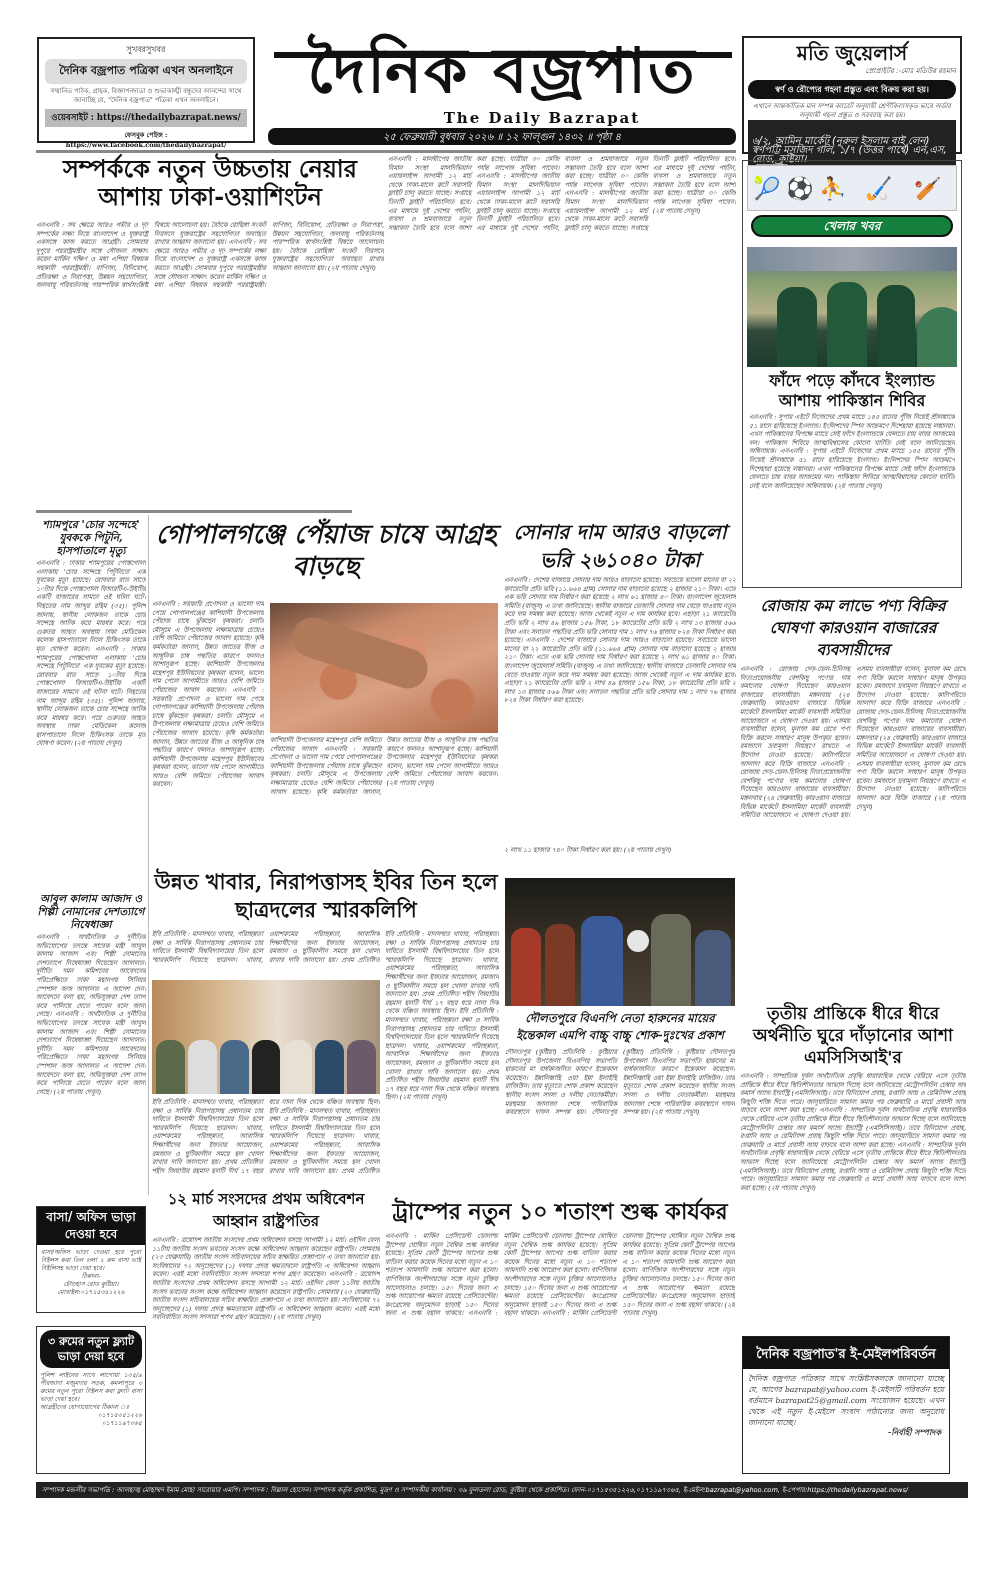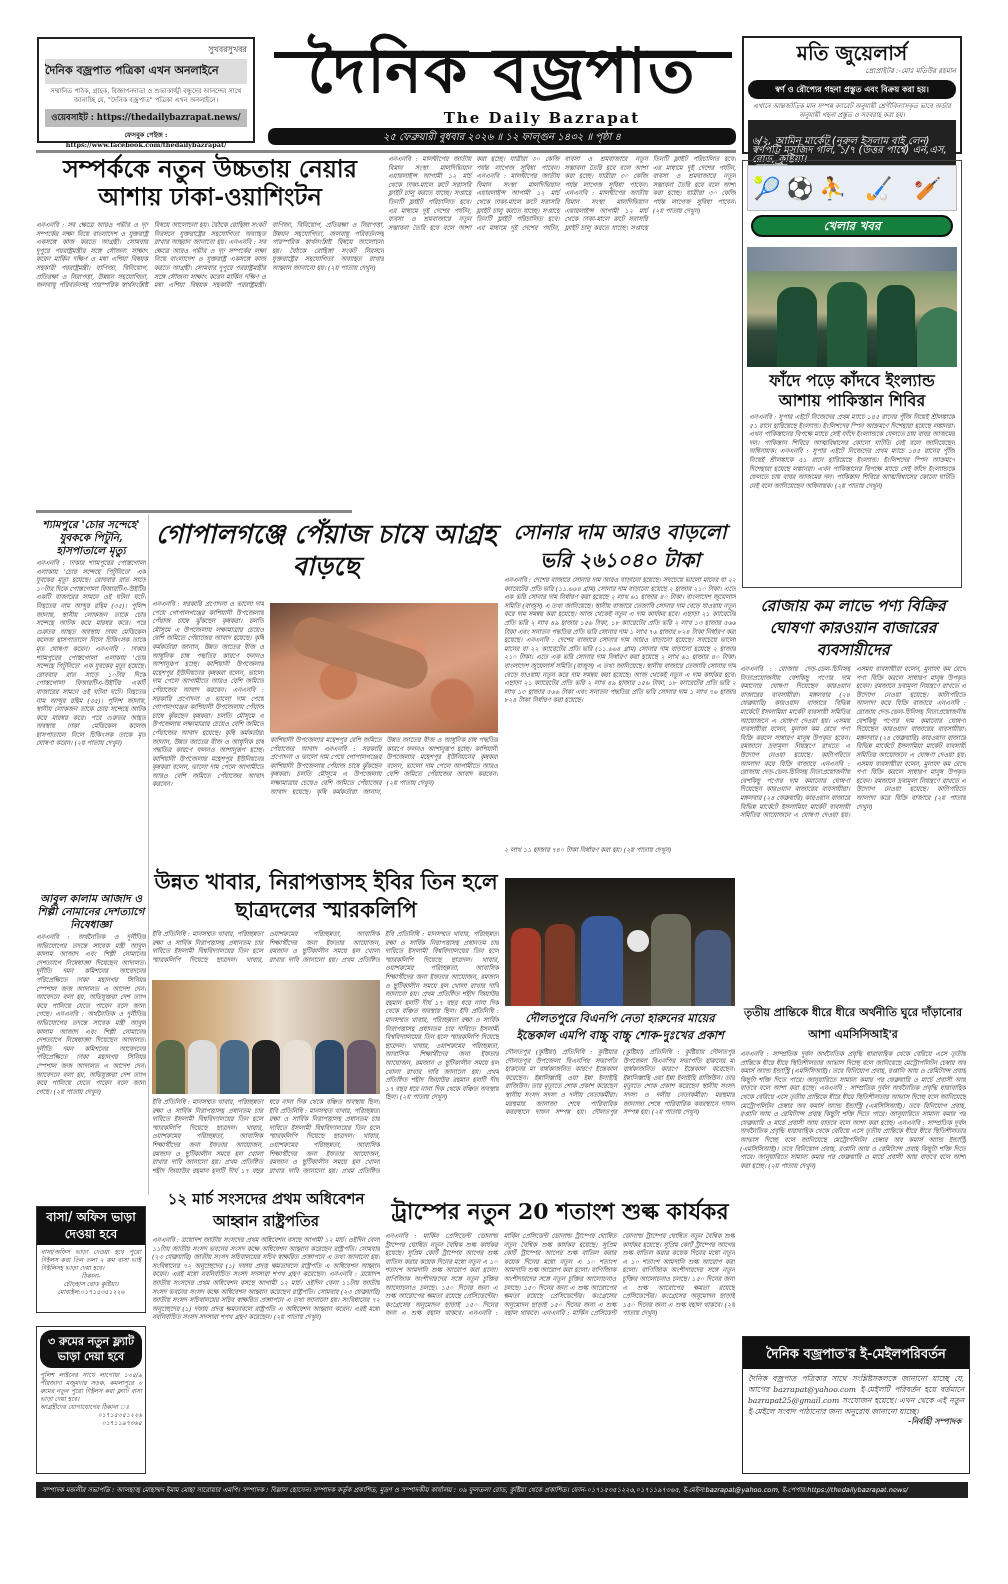--- a/index.html
+++ b/index.html
@@ -6,22 +6,22 @@
   html, body { width: 1008px; height: 1584px; background: #fff; overflow: hidden; }
   body { font-family: "DejaVu Sans", sans-serif; color: #111; position: relative; }
   .abs { position: absolute; }
   .hl { font-family: "DejaVu Serif", serif; font-weight: bold; color: #111; text-align: center; line-height: 1.15; }
   .body-text { font-family: "DejaVu Serif", serif; font-size: 6.4px; line-height: 8.6px; color: #333; text-align: justify; font-style: italic; }
   .rule-h { position: absolute; height: 3px; background: #888; }
   .rule-v { position: absolute; width: 1px; background: #bbb; }
 
   
   #announce { left: 37px; top: 37px; width: 218px; height: 106px; border: 2px solid #222; padding: 4px 6px; }
-  #announce .row1 { display: flex; justify-content: flex-end; font-size: 8px; color: #333; }
-  #announce .title { background: #ddd; font-size: 11px; font-weight: bold; text-align: left; padding: 3px 0; margin: 3px 0; }
+  #announce .row1 { display: flex; justify-content: center; font-size: 8px; color: #333; }
+  #announce .title { background: #ddd; font-size: 11px; font-weight: bold; text-align: center; padding: 3px 0; margin: 3px 0; border-radius: 6px; }
   #announce .desc { font-size: 6.5px; text-align: center; color: #444; line-height: 9px; }
   #announce .web { background: #bbb; font-size: 8.5px; font-weight: bold; text-align: center; padding: 2px 0; margin-top: 4px; font-family: "DejaVu Serif", serif; }
   #announce .fb { font-size: 6.5px; text-align: center; padding-top: 3px; font-family: "DejaVu Serif", serif; font-weight: bold; }
 
   #masthead { left: 268px; top: 32px; width: 468px; height: 112px; }
   #masthead .logo { font-family: "DejaVu Serif", serif; font-size: 62px; font-weight: bold; text-align: center; line-height: 78px; letter-spacing: 2px; position: relative; }
   #masthead .logo::before { content: ""; position: absolute; left: 6px; right: 4px; top: 20px; height: 6px; background: #111; }
   #masthead .eng { font-family: "DejaVu Serif", serif; font-size: 15px; font-weight: bold; text-align: center; letter-spacing: 2px; line-height: 16px; margin-left: 80px; }
   #masthead .dateline { background: #111; color: #fff; border-radius: 7px; font-size: 10px; text-align: center; height: 17px; line-height: 17px; margin-top: 2px; font-style: italic; }
 
@@ -209,21 +209,21 @@
   <div style="position:absolute; left:190px; bottom:0; width:36px; height:76px; background:#4a5a7a; border-radius:14px 14px 0 0;"></div>
 </div>
 <div class="abs hl" style="left:505px; top:1010px; width:230px; font-size:11.5px; line-height:17px; font-style:italic;">দৌলতপুরে বিএনপি নেতা হারুনের মায়ের ইন্তেকাল এমপি বাচ্চু বাচ্চু শোক-দুঃখের প্রকাশ</div>
 <div class="abs body-text" style="left:505px; top:1048px; width:230px; height:132px; overflow:hidden; column-count:2; column-gap:6px;">
   <span>দৌলতপুর (কুষ্টিয়া) প্রতিনিধি : কুষ্টিয়ার দৌলতপুর উপজেলা বিএনপির সভাপতি হারুনের মা বার্ধক্যজনিত কারণে ইন্তেকাল করেছেন। ইন্নালিল্লাহি ওয়া ইন্না ইলাইহি রাজিউন। তার মৃত্যুতে শোক প্রকাশ করেছেন স্থানীয় সংসদ সদস্য ও দলীয় নেতাকর্মীরা। মরহুমার জানাজা শেষে পারিবারিক কবরস্থানে দাফন সম্পন্ন হয়।</span>
   <span>দৌলতপুর (কুষ্টিয়া) প্রতিনিধি : কুষ্টিয়ার দৌলতপুর উপজেলা বিএনপির সভাপতি হারুনের মা বার্ধক্যজনিত কারণে ইন্তেকাল করেছেন। ইন্নালিল্লাহি ওয়া ইন্না ইলাইহি রাজিউন। তার মৃত্যুতে শোক প্রকাশ করেছেন স্থানীয় সংসদ সদস্য ও দলীয় নেতাকর্মীরা। মরহুমার জানাজা শেষে পারিবারিক কবরস্থানে দাফন সম্পন্ন হয়।</span>
   <span>(২য় পাতায় দেখুন)</span>
 </div>
 
 <div class="abs" style="left:740px; top:1002px; width:226px;">
-  <div class="hl" style="font-size:11px; line-height:22px;">তৃতীয় প্রান্তিকে ধীরে ধীরে অর্থনীতি ঘুরে দাঁড়ানোর আশা এমসিসিআই'র</div>
+  <div class="hl" style="font-size:17px; line-height:22px;">তৃতীয় প্রান্তিকে ধীরে ধীরে অর্থনীতি ঘুরে দাঁড়ানোর আশা এমসিসিআই'র</div>
   <div class="body-text" style="height:262px; overflow:hidden; margin-top:4px;">
     <span>এনএনবি : সাম্প্রতিক দুর্বল অর্থনৈতিক প্রবৃদ্ধি ধারাবাহিক থেকে বেরিয়ে এসে তৃতীয় প্রান্তিকে ধীরে ধীরে স্থিতিশীলতার আভাস দিচ্ছে বলে জানিয়েছে মেট্রোপলিটন চেম্বার অব কমার্স অ্যান্ড ইন্ডাস্ট্রি (এমসিসিআই)। তবে বিনিয়োগ প্রবাহ, রপ্তানি আয় ও রেমিট্যান্স প্রবাহ কিছুটা শক্তি দিতে পারে। জানুয়ারিতে সামান্য কমার পর ফেব্রুয়ারি ও মার্চে প্রবাসী আয় বাড়বে বলে আশা করা হচ্ছে।</span>
     <span>এনএনবি : সাম্প্রতিক দুর্বল অর্থনৈতিক প্রবৃদ্ধি ধারাবাহিক থেকে বেরিয়ে এসে তৃতীয় প্রান্তিকে ধীরে ধীরে স্থিতিশীলতার আভাস দিচ্ছে বলে জানিয়েছে মেট্রোপলিটন চেম্বার অব কমার্স অ্যান্ড ইন্ডাস্ট্রি (এমসিসিআই)। তবে বিনিয়োগ প্রবাহ, রপ্তানি আয় ও রেমিট্যান্স প্রবাহ কিছুটা শক্তি দিতে পারে। জানুয়ারিতে সামান্য কমার পর ফেব্রুয়ারি ও মার্চে প্রবাসী আয় বাড়বে বলে আশা করা হচ্ছে।</span>
     <span>এনএনবি : সাম্প্রতিক দুর্বল অর্থনৈতিক প্রবৃদ্ধি ধারাবাহিক থেকে বেরিয়ে এসে তৃতীয় প্রান্তিকে ধীরে ধীরে স্থিতিশীলতার আভাস দিচ্ছে বলে জানিয়েছে মেট্রোপলিটন চেম্বার অব কমার্স অ্যান্ড ইন্ডাস্ট্রি (এমসিসিআই)। তবে বিনিয়োগ প্রবাহ, রপ্তানি আয় ও রেমিট্যান্স প্রবাহ কিছুটা শক্তি দিতে পারে। জানুয়ারিতে সামান্য কমার পর ফেব্রুয়ারি ও মার্চে প্রবাসী আয় বাড়বে বলে আশা করা হচ্ছে।</span>
     <span>(২য় পাতায় দেখুন)</span>
   </div>
 </div>
 
 <div class="abs" style="left:36px; top:1206px; width:110px; height:107px; border:1px solid #333;">
   <div class="boxed-title" style="font-size:12px; line-height:17px; padding:2px;">বাসা/ অফিস ভাড়া দেওয়া হবে</div>
@@ -244,28 +244,28 @@
 <div class="abs" style="left:152px; top:1188px; width:228px;">
   <div class="hl" style="font-size:15px; line-height:22px;">১২ মার্চ সংসদের প্রথম অধিবেশন আহ্বান রাষ্ট্রপতির</div>
   <div class="body-text" style="height:232px; overflow:hidden; margin-top:4px;">
     <span>এনএনবি : ত্রয়োদশ জাতীয় সংসদের প্রথম অধিবেশন বসছে আগামী ১২ মার্চ। ওইদিন বেলা ১১টায় জাতীয় সংসদ ভবনের সংসদ কক্ষে অধিবেশন আহ্বান করেছেন রাষ্ট্রপতি। সোমবার (২৩ ফেব্রুয়ারি) জাতীয় সংসদ সচিবালয়ের সচিব স্বাক্ষরিত প্রজ্ঞাপনে এ তথ্য জানানো হয়। সংবিধানের ৭২ অনুচ্ছেদের (১) দফায় প্রদত্ত ক্ষমতাবলে রাষ্ট্রপতি এ অধিবেশন আহ্বান করেন। এরই মধ্যে নবনির্বাচিত সংসদ সদস্যরা শপথ গ্রহণ করেছেন।</span>
     <span>এনএনবি : ত্রয়োদশ জাতীয় সংসদের প্রথম অধিবেশন বসছে আগামী ১২ মার্চ। ওইদিন বেলা ১১টায় জাতীয় সংসদ ভবনের সংসদ কক্ষে অধিবেশন আহ্বান করেছেন রাষ্ট্রপতি। সোমবার (২৩ ফেব্রুয়ারি) জাতীয় সংসদ সচিবালয়ের সচিব স্বাক্ষরিত প্রজ্ঞাপনে এ তথ্য জানানো হয়। সংবিধানের ৭২ অনুচ্ছেদের (১) দফায় প্রদত্ত ক্ষমতাবলে রাষ্ট্রপতি এ অধিবেশন আহ্বান করেন। এরই মধ্যে নবনির্বাচিত সংসদ সদস্যরা শপথ গ্রহণ করেছেন।</span>
     <span>(২য় পাতায় দেখুন)</span>
   </div>
 </div>
 
 <div class="abs" style="left:385px; top:1192px; width:350px;">
-  <div class="hl" style="font-size:22px; line-height:38px;">ট্রাম্পের নতুন 20 শতাংশ শুল্ক কার্যকর</div>
+  <div class="hl" style="font-size:22px; line-height:38px;">ট্রাম্পের নতুন ১০ শতাংশ শুল্ক কার্যকর</div>
   <div class="body-text" style="column-count:3; column-gap:6px; height:238px; overflow:hidden; margin-top:2px;">
     <span>এনএনবি : মার্কিন প্রেসিডেন্ট ডোনাল্ড ট্রাম্পের ঘোষিত নতুন বৈশ্বিক শুল্ক কার্যকর হয়েছে। সুপ্রিম কোর্ট ট্রাম্পের আগের শুল্ক বাতিল করার কয়েক দিনের মধ্যে নতুন এ ১০ শতাংশ আমদানি শুল্ক আরোপ করা হলো। বাণিজ্যিক অংশীদারদের সঙ্গে নতুন চুক্তির আলোচনাও চলছে। ১৫০ দিনের জন্য এ শুল্ক আরোপের ক্ষমতা রয়েছে প্রেসিডেন্টের। কংগ্রেসের অনুমোদন ছাড়াই ১৫০ দিনের জন্য এ শুল্ক বহাল থাকবে।</span>
     <span>এনএনবি : মার্কিন প্রেসিডেন্ট ডোনাল্ড ট্রাম্পের ঘোষিত নতুন বৈশ্বিক শুল্ক কার্যকর হয়েছে। সুপ্রিম কোর্ট ট্রাম্পের আগের শুল্ক বাতিল করার কয়েক দিনের মধ্যে নতুন এ ১০ শতাংশ আমদানি শুল্ক আরোপ করা হলো। বাণিজ্যিক অংশীদারদের সঙ্গে নতুন চুক্তির আলোচনাও চলছে। ১৫০ দিনের জন্য এ শুল্ক আরোপের ক্ষমতা রয়েছে প্রেসিডেন্টের। কংগ্রেসের অনুমোদন ছাড়াই ১৫০ দিনের জন্য এ শুল্ক বহাল থাকবে।</span>
     <span>এনএনবি : মার্কিন প্রেসিডেন্ট ডোনাল্ড ট্রাম্পের ঘোষিত নতুন বৈশ্বিক শুল্ক কার্যকর হয়েছে। সুপ্রিম কোর্ট ট্রাম্পের আগের শুল্ক বাতিল করার কয়েক দিনের মধ্যে নতুন এ ১০ শতাংশ আমদানি শুল্ক আরোপ করা হলো। বাণিজ্যিক অংশীদারদের সঙ্গে নতুন চুক্তির আলোচনাও চলছে। ১৫০ দিনের জন্য এ শুল্ক আরোপের ক্ষমতা রয়েছে প্রেসিডেন্টের। কংগ্রেসের অনুমোদন ছাড়াই ১৫০ দিনের জন্য এ শুল্ক বহাল থাকবে।</span>
     <span>(২য় পাতায় দেখুন)</span>
   </div>
 </div>
 
-<div class="abs" style="left:742px; top:1336px; width:228px; height:138px; border:1px solid #222;">
+<div class="abs" style="left:742px; top:1336px; width:208px; height:138px; border:1px solid #222;">
   <div class="boxed-title" style="font-size:13px; line-height:30px; height:32px; border:2px solid #111;">দৈনিক বজ্রপাত'র ই-মেইলপরিবর্তন</div>
   <div class="body-text" style="padding:4px 5px 0; font-size:7.6px; line-height:11px;">দৈনিক বজ্রপাত পত্রিকার সাথে সংশ্লিষ্টসকলকে জানানো যাচ্ছে যে, আগের bazrapat@yahoo.com ই-মেইলটি পরিবর্তন হয়ে বর্তমানে bazrapat25@gmail.com সংযোজন হয়েছে। এখন থেকে এই নতুন ই-মেইলে সংবাদ পাঠানোর জন্য অনুরোধ জানানো যাচ্ছে।</div>
   <div class="body-text" style="text-align:right; padding-right:8px; font-size:8px; font-weight:bold;">-নির্বাহী সম্পাদক</div>
 </div>
 
 <div id="footer" class="abs">সম্পাদক মন্ডলীর সভাপতি : আলহাজ্ব মোহাম্মদ ইমাম মোহা সারোয়ার এমপি। সম্পাদক : বিল্লাল হোসেন। সম্পাদক কর্তৃক প্রকাশিত, মুদ্রণ ও সম্পাদকীয় কার্যালয় : ৩৯ ফুলতলা রোড, কুষ্টিয়া থেকে প্রকাশিত। ফোন-০১৭১৫৩৫১২২৬,০১৭১১৯৭৩৬৫, ই-মেইল:bazrapat@yahoo.com, ই-পেপার:https://thedailybazrapat.news/</div>
 
 </body></html>

